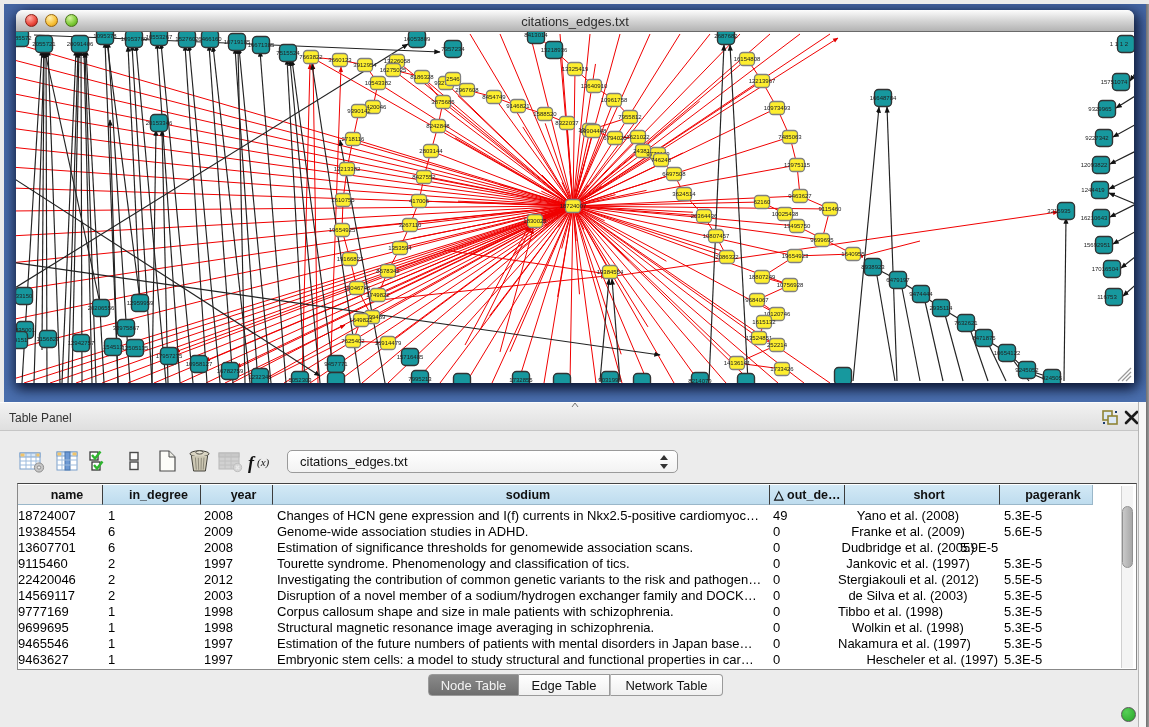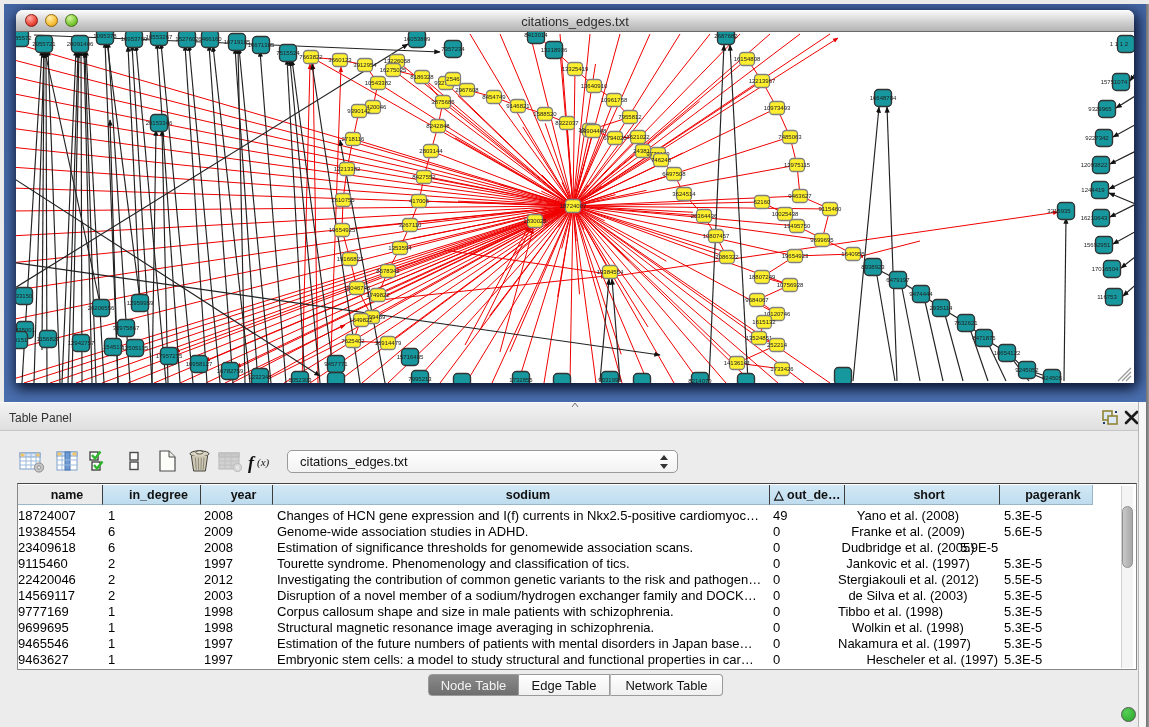--- a/index.html
+++ b/index.html
@@ -770,21 +770,21 @@
 <div class="cell" style="left:773px;top:508px;width:60px">49</div>
 <div class="cell" style="left:838px;top:508px;width:140px;text-align:center">Yano et al. (2008)</div>
 <div class="cell" style="left:1004px;top:508px;width:80px">5.3E-5</div>
 <div class="cell" style="left:18px;top:524px;width:82px">19384554</div>
 <div class="cell" style="left:108px;top:524px;width:60px">6</div>
 <div class="cell" style="left:204px;top:524px;width:60px">2009</div>
 <div class="cell" style="left:277px;top:524px;width:488px">Genome-wide association studies in ADHD.</div>
 <div class="cell" style="left:773px;top:524px;width:60px">0</div>
 <div class="cell" style="left:838px;top:524px;width:140px;text-align:center">Franke et al. (2009)</div>
 <div class="cell" style="left:1004px;top:524px;width:80px">5.6E-5</div>
-<div class="cell" style="left:18px;top:540px;width:82px">23409618</div>
+<div class="cell" style="left:18px;top:540px;width:82px">13607701</div>
 <div class="cell" style="left:108px;top:540px;width:60px">6</div>
 <div class="cell" style="left:204px;top:540px;width:60px">2008</div>
 <div class="cell" style="left:277px;top:540px;width:488px">Estimation of significance thresholds for genomewide association scans.</div>
 <div class="cell" style="left:773px;top:540px;width:60px">0</div>
 <div class="cell" style="left:838px;top:540px;width:140px;text-align:center">Dudbridge et al. (2005)</div>
 <div class="cell" style="left:960px;top:540px;width:80px">5.9E-5</div>
 <div class="cell" style="left:18px;top:556px;width:82px">9115460</div>
 <div class="cell" style="left:108px;top:556px;width:60px">2</div>
 <div class="cell" style="left:204px;top:556px;width:60px">1997</div>
 <div class="cell" style="left:277px;top:556px;width:488px">Tourette syndrome. Phenomenology and classification of tics.</div>

